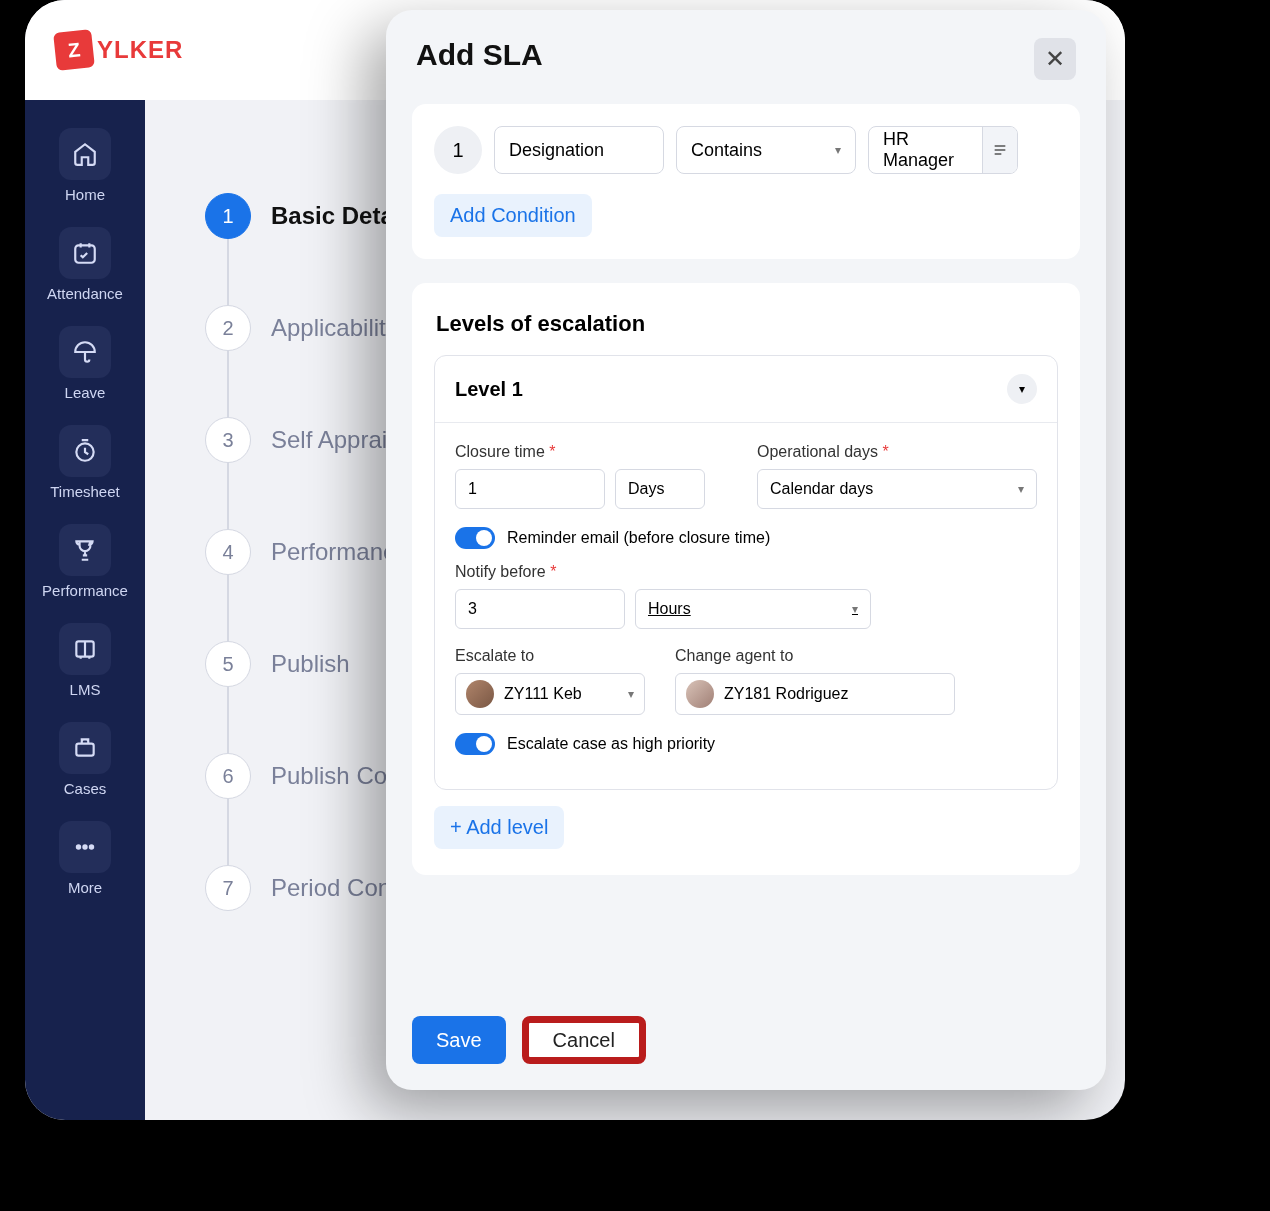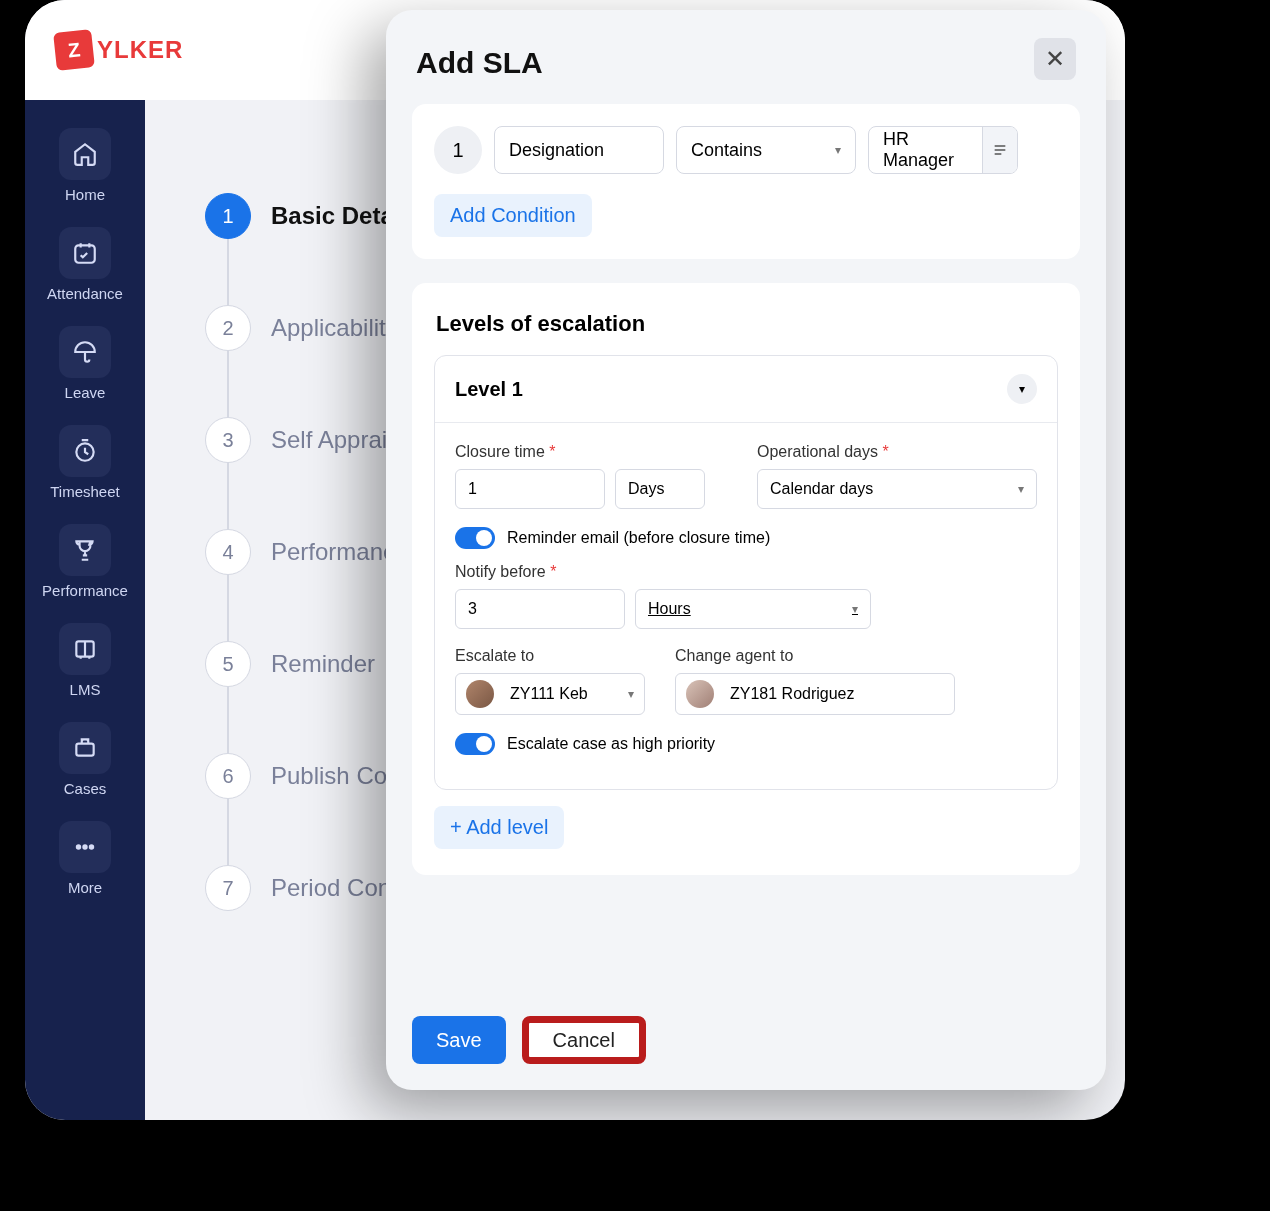--- a/index.html
+++ b/index.html
@@ -103,21 +103,21 @@
     width: 720px;
     height: 1080px;
     background: #f3f5f8;
     border-radius: 26px;
     box-shadow: -20px 20px 60px rgba(0,0,0,0.35);
     display: flex; flex-direction: column;
     overflow: hidden;
   }
   .modal-header {
     padding: 28px 30px 24px 30px;
-    display: flex; align-items: flex-end; justify-content: space-between;
+    display: flex; align-items: flex-start; justify-content: space-between;
   }
   .modal-title { font-size: 30px; font-weight: 700; color: #111; }
   .close-btn {
     width: 42px; height: 42px;
     background: #e0e2e8;
     border-radius: 8px;
     display: flex; align-items: center; justify-content: center;
     cursor: pointer;
     font-size: 24px; color: #444;
   }
@@ -221,21 +221,21 @@
     content: ''; position: absolute; right: 3px; top: 3px;
     width: 16px; height: 16px; border-radius: 50%; background: #fff;
   }
   .toggle-label { font-size: 16px; }
   
   .user-chip {
     height: 42px;
     border: 1px solid #d6d9e2;
     border-radius: 6px;
     padding: 0 10px;
-    display: flex; align-items: center; gap: 16px;
+    display: flex; align-items: center; gap: 10px;
     font-size: 16px;
   }
   .avatar {
     width: 28px; height: 28px; border-radius: 50%;
     background: linear-gradient(135deg,#b0856b,#7a5744);
   }
   .avatar.a2 { background: linear-gradient(135deg,#d9c3b8,#a07f75); }
   
   .modal-footer {
     padding: 20px 26px 26px 26px;
@@ -348,21 +348,21 @@
     <div class="step">
       <div class="step-circle">3</div>
       <div class="step-label">Self Appraisal</div>
     </div>
     <div class="step">
       <div class="step-circle">4</div>
       <div class="step-label">Performance</div>
     </div>
     <div class="step">
       <div class="step-circle">5</div>
-      <div class="step-label">Reminder</div>
+      <div class="step-label">Publish</div>
     </div>
     <div class="step">
       <div class="step-circle">6</div>
       <div class="step-label">Publish Configuration</div>
     </div>
     <div class="step">
       <div class="step-circle">7</div>
       <div class="step-label">Period Configuration</div>
     </div>
   </div>

